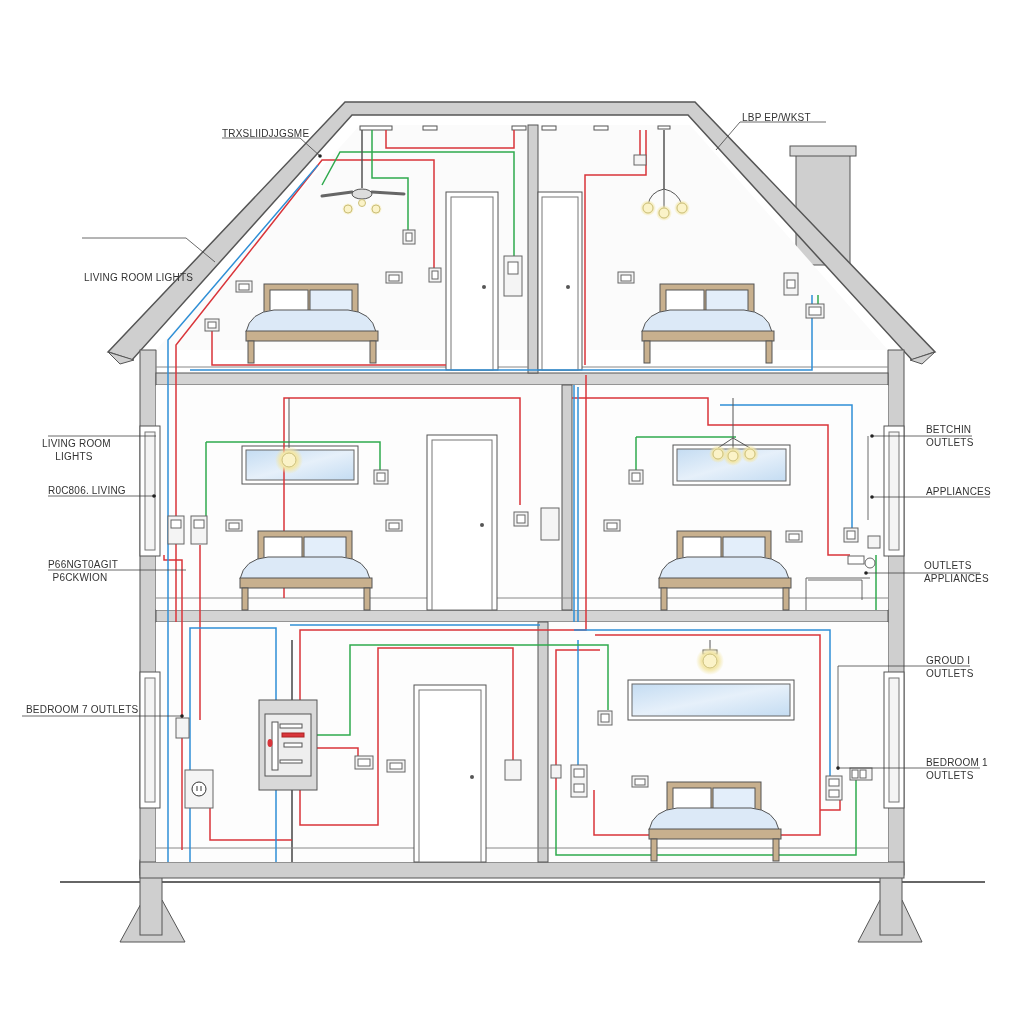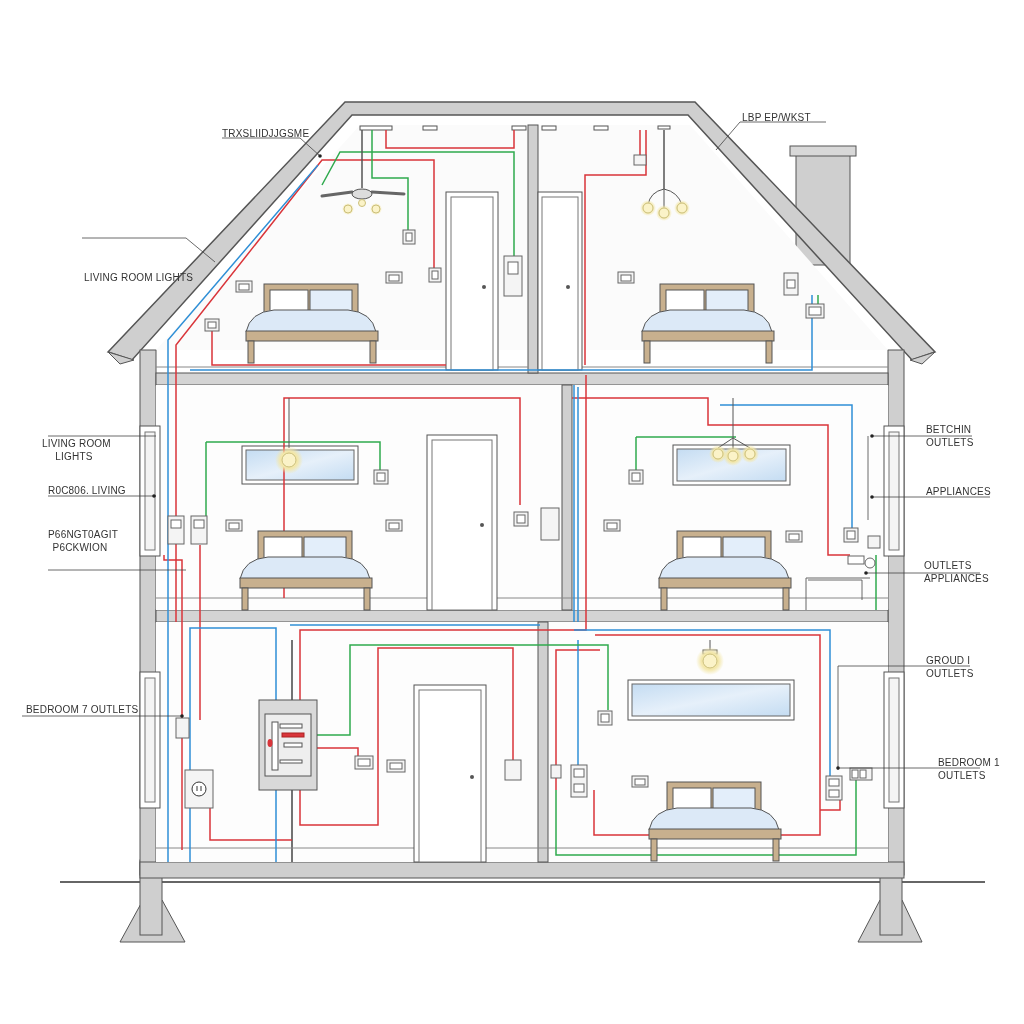--- a/index.html
+++ b/index.html
@@ -387,35 +387,35 @@
 
 <div class="lbl" style="left:222px;top:127px;">TRXSLIIDJJGSME</div>
 <div class="lbl" style="left:742px;top:111px;">LBP EP/WKST</div>
 <div class="lbl" style="left:84px;top:226px;margin-top:45px;">LIVING ROOM LIGHTS</div>
 
 <div class="lbl center" style="left:42px;top:422px;width:64px;margin-top:15px;">
   <div>LIVING ROOM</div>
   <div>LIGHTS</div>
 </div>
 <div class="lbl" style="left:48px;top:484px;">R0C806. LIVING</div>
-<div class="lbl center" style="left:48px;top:528px;width:64px;">
+<div class="lbl center" style="left:48px;top:558px;width:64px;">
   <div>P66NGT0AGIT</div>
   <div>P6CKWION</div>
 </div>
 <div class="lbl" style="left:26px;top:703px;">BEDROOM 7 OUTLETS</div>
 
 <div class="lbl" style="left:926px;top:423px;">
   <div>BETCHIN</div>
   <div>OUTLETS</div>
 </div>
 <div class="lbl" style="left:926px;top:485px;">APPLIANCES</div>
 <div class="lbl" style="left:924px;top:559px;">
   <div>OUTLETS</div>
   <div>APPLIANCES</div>
 </div>
 <div class="lbl" style="left:926px;top:654px;">
   <div>GROUD I</div>
   <div>OUTLETS</div>
 </div>
-<div class="lbl" style="left:926px;top:756px;margin-left:12px;">
+<div class="lbl" style="left:926px;top:756px;">
   <div>BEDROOM 1</div>
   <div>OUTLETS</div>
 </div>
 
 </body></html>

